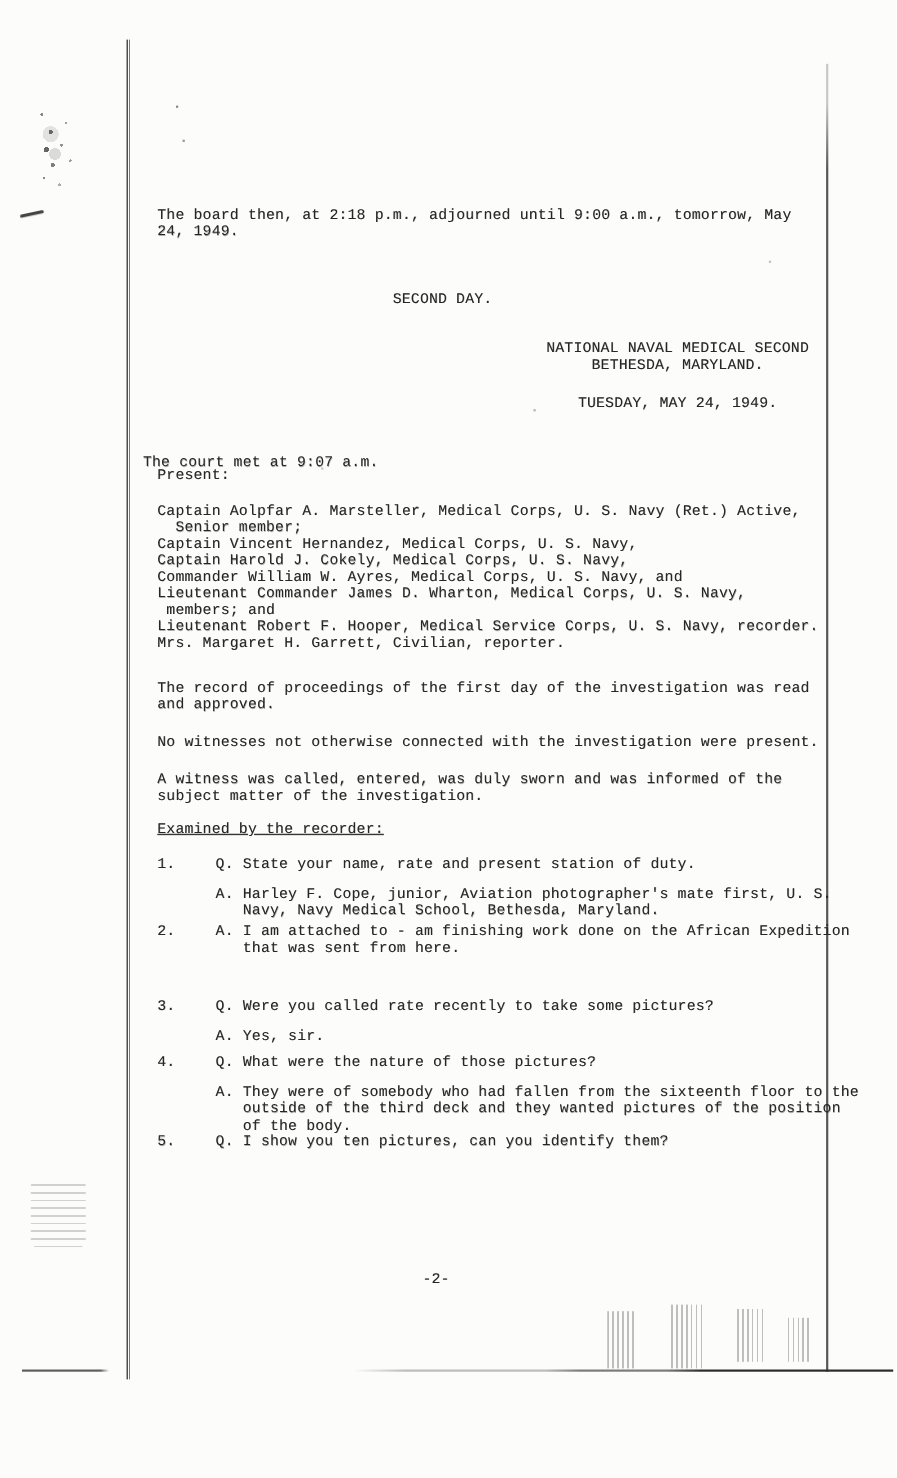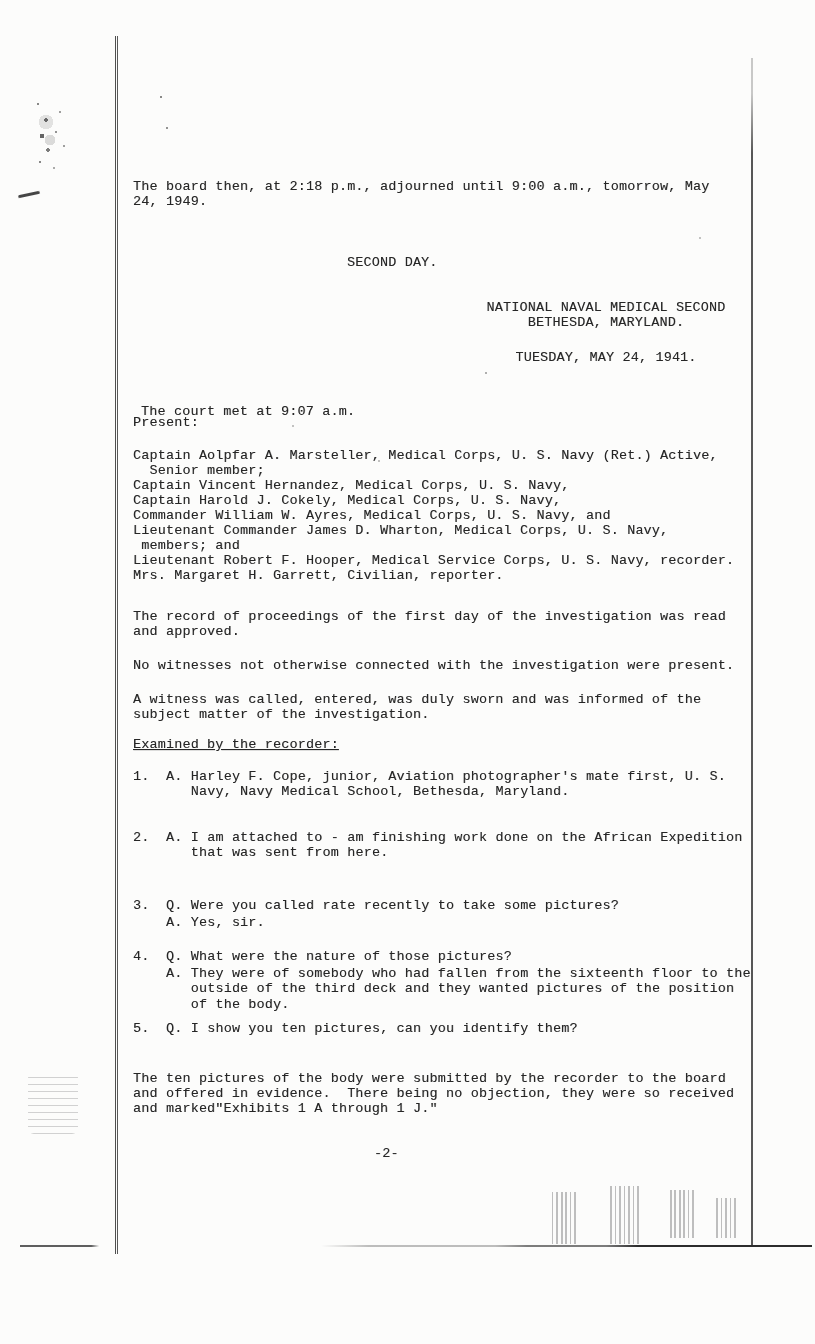--- a/index.html
+++ b/index.html
@@ -5,32 +5,32 @@
   html, body { margin:0; padding:0; background:#ffffff; }
   .scan {
     position:relative;
     width:815px; height:1344px;
     background:#fcfcfb;
     font-family:"Liberation Mono","DejaVu Sans Mono",monospace;
     color:#262626;
     overflow:hidden;
   }
   pre.t {
-    margin:2px; position:absolute;
+    margin:12px; position:absolute;
     font-family:inherit;
     font-size:13.4px; line-height:15px; letter-spacing:0.2px;
     white-space:pre;
     text-shadow:0.4px 0.4px 0.3px rgba(30,30,30,0.35);
     filter:blur(0.15px);
   }
   .closing   { left:131px; top:177px; }
   .heading   { left:345px; top:253px; }
   .hdr-loc   { left:483px; top:298px; width:242px; text-align:center; }
   .hdr-date  { left:483px; top:348px; width:242px; text-align:center; }
-  .court     { left:139px; top:402px; }
+  .court     { left:118px; top:402px; }
   .present-label { left:131px; top:413px; }
   .attendees { left:131px; top:446px; line-height:14.8px; }
   .record    { left:131px; top:607px; }
   .nowit     { left:131px; top:656px; }
   .sworn     { left:131px; top:690px; }
   .examined  { left:131px; top:735px;text-decoration:underline; }
   .exhibits  { left:131px; top:1069px; }
   .pagenum   { left:372px; top:1144px; }
 
   .qa { position:absolute; left:131px; display:flex; align-items:flex-start; }
@@ -117,21 +117,21 @@
   <div class="tick-mark"></div>
   <div class="smudge-bl"></div>
   <div class="smudge-band"></div>
   <div class="specks"></div>
 
   <pre class="t closing">The board then, at 2:18 p.m., adjourned until 9:00 a.m., tomorrow, May
 24, 1949.</pre>
   <pre class="t heading">SECOND DAY.</pre>
   <pre class="t hdr-loc">NATIONAL NAVAL MEDICAL SECOND
 BETHESDA, MARYLAND.</pre>
-  <pre class="t hdr-date">TUESDAY, MAY 24, 1941.</pre>
+  <pre class="t hdr-date">TUESDAY, MAY 24, 1949.</pre>
   <pre class="t court">The court met at 9:07 a.m.</pre>
   <pre class="t present-label">Present:</pre>
   <pre class="t attendees">Captain Aolpfar A. Marsteller, Medical Corps, U. S. Navy (Ret.) Active,
   Senior member;
 Captain Vincent Hernandez, Medical Corps, U. S. Navy,
 Captain Harold J. Cokely, Medical Corps, U. S. Navy,
 Commander William W. Ayres, Medical Corps, U. S. Navy, and
 Lieutenant Commander James D. Wharton, Medical Corps, U. S. Navy,
  members; and
 Lieutenant Robert F. Hooper, Medical Service Corps, U. S. Navy, recorder.
@@ -139,20 +139,21 @@
   <pre class="t record">The record of proceedings of the first day of the investigation was read
 and approved.</pre>
   <pre class="t nowit">No witnesses not otherwise connected with the investigation were present.</pre>
   <pre class="t sworn">A witness was called, entered, was duly sworn and was informed of the
 subject matter of the investigation.</pre>
   <pre class="t examined">Examined by the recorder:</pre>
 
   <div class="qa qa1">
     <pre class="t num">1.</pre>
     <div class="body">
+      <pre class="t">Q. State your name, rate and present station of duty.</pre>
       <pre class="t">A. Harley F. Cope, junior, Aviation photographer's mate first, U. S.
    Navy, Navy Medical School, Bethesda, Maryland.</pre>
     </div>
   </div>
 
   <div class="qa qa2">
     <pre class="t num">2.</pre>
     <div class="body">
       <pre class="t">A. I am attached to - am finishing work done on the African Expedition
    that was sent from here.</pre>
@@ -177,18 +178,15 @@
     </div>
   </div>
 
   <div class="qa qa5">
     <pre class="t num">5.</pre>
     <div class="body">
       <pre class="t">Q. I show you ten pictures, can you identify them?</pre>
     </div>
   </div>
 
-  <pre class="t exhibits">The ten pictures of the body were submitted by the recorder to the board
-and offered in evidence.  There being no objection, they were so received
-and marked"Exhibits 1 A through 1 J."</pre>
   <pre class="t pagenum">-2-</pre>
 
 </div>
 
 </body></html>

